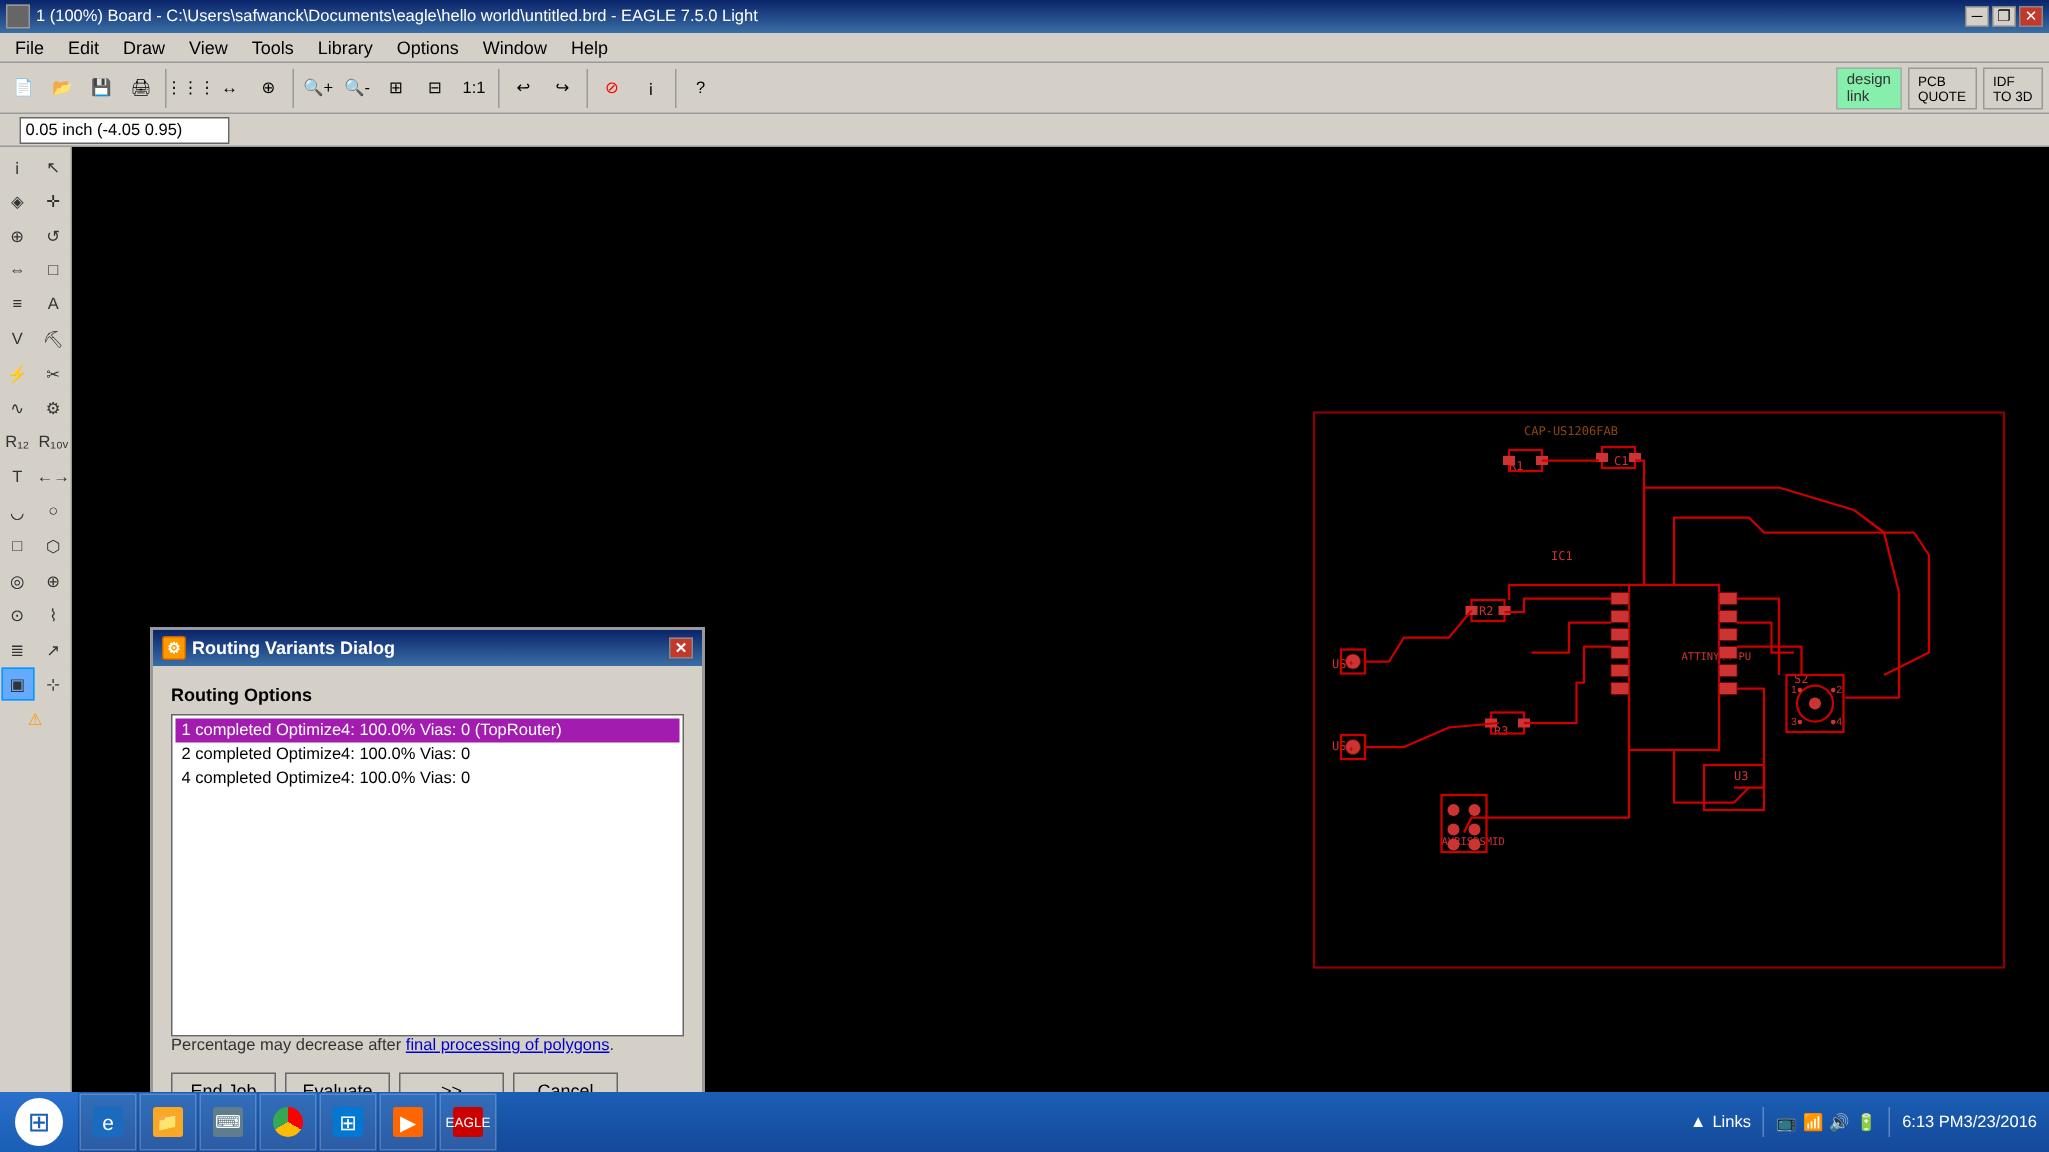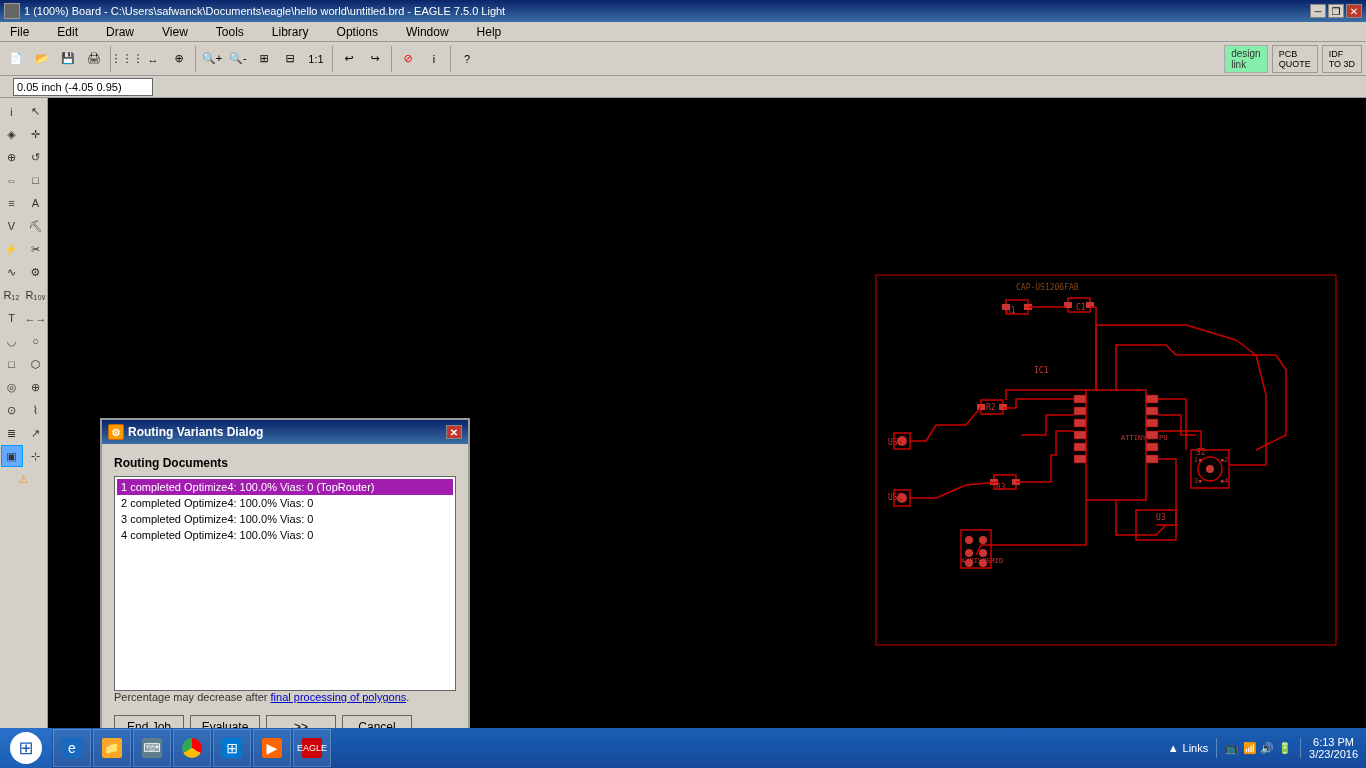--- a/index.html
+++ b/index.html
@@ -15,21 +15,21 @@
     #titlebar .win-btn {
       width: 16px; height: 14px; background: #d4d0c8; border: 1px solid #888;
       display: flex; align-items: center; justify-content: center; font-size: 10px; cursor: pointer; color: #000;
     }
     #titlebar .win-btn.close { background: #c0392b; color: white; }
     #titlebar .eagle-icon { width: 16px; height: 16px; background: #666; margin-right: 4px; border: 1px solid #999; }
 
     
     #menubar {
       width: 100%; height: 20px; background: #d4d0c8; border-bottom: 1px solid #999;
-      display: flex; align-items: center; padding: 0 4px; gap: 16px;
+      display: flex; align-items: center; padding: 0 4px; gap: 4px;
     }
     #menubar span {
       padding: 1px 6px; cursor: pointer; font-size: 12px;
     }
 
     
     #toolbar {
       width: 100%; height: 34px; background: #d4d0c8; border-bottom: 1px solid #999;
       display: flex; align-items: center; padding: 2px 4px; gap: 2px;
     }
@@ -100,21 +100,21 @@
     }
     .start-icon { width: 32px; height: 32px; background: #fff; border-radius: 50%; display: flex; align-items: center; justify-content: center; }
     .start-icon::before { content: '⊞'; font-size: 18px; color: #1a5fb4; }
     .tb-app {
       height: 38px; padding: 0 8px; display: flex; align-items: center; gap: 4px;
       background: rgba(255,255,255,0.1); border: 1px solid rgba(255,255,255,0.2); margin: 1px;
       cursor: pointer; color: white; font-size: 11px;
     }
     .tb-app-icon { width: 20px; height: 20px; border-radius: 2px; }
     .tray { margin-left: auto; display: flex; align-items: center; gap: 4px; padding: 0 8px; color: white; font-size: 11px; }
-    .tray-clock { display: flex; flex-direction: column; align-items: center; font-size: 11px; }
+    .tray-clock { display: flex; flex-direction: row; align-items: center; font-size: 11px; }
 
     
     #routing-dialog {
       position: absolute; top: 320px; left: 52px; width: 370px;
       background: #d4d0c8; border: 2px solid #999; box-shadow: 3px 3px 8px rgba(0,0,0,0.5);
       pointer-events: all;
     }
     #routing-dialog .dialog-titlebar {
       height: 24px; background: linear-gradient(to bottom, #0a246a, #3a6ea5);
       display: flex; align-items: center; justify-content: space-between;
@@ -411,25 +411,24 @@
 
     <div id="routing-dialog">
       <div class="dialog-titlebar">
         <div style="display:flex;align-items:center;">
           <div class="dialog-icon">⚙</div>
           <span>Routing Variants Dialog</span>
         </div>
         <div class="close-btn">✕</div>
       </div>
       <div class="dialog-body">
-        <div class="section-label">Routing Documents</div>
+        <div class="section-label">Routing Options</div>
         <div class="variants-list">
           <div class="variant-item selected">1 completed Optimize4:  100.0%  Vias: 0 (TopRouter)</div>
           <div class="variant-item">2 completed Optimize4:  100.0%  Vias: 0</div>
-          <div class="variant-item">3 completed Optimize4:  100.0%  Vias: 0</div>
           <div class="variant-item">4 completed Optimize4:  100.0%  Vias: 0</div>
         </div>
         <div class="note-text">
           Percentage may decrease after <a href="#">final processing of polygons</a>.
         </div>
         <div class="dialog-buttons">
           <button class="dialog-btn">End Job</button>
           <button class="dialog-btn">Evaluate</button>
           <button class="dialog-btn">&gt;&gt;</button>
           <button class="dialog-btn">Cancel</button>

